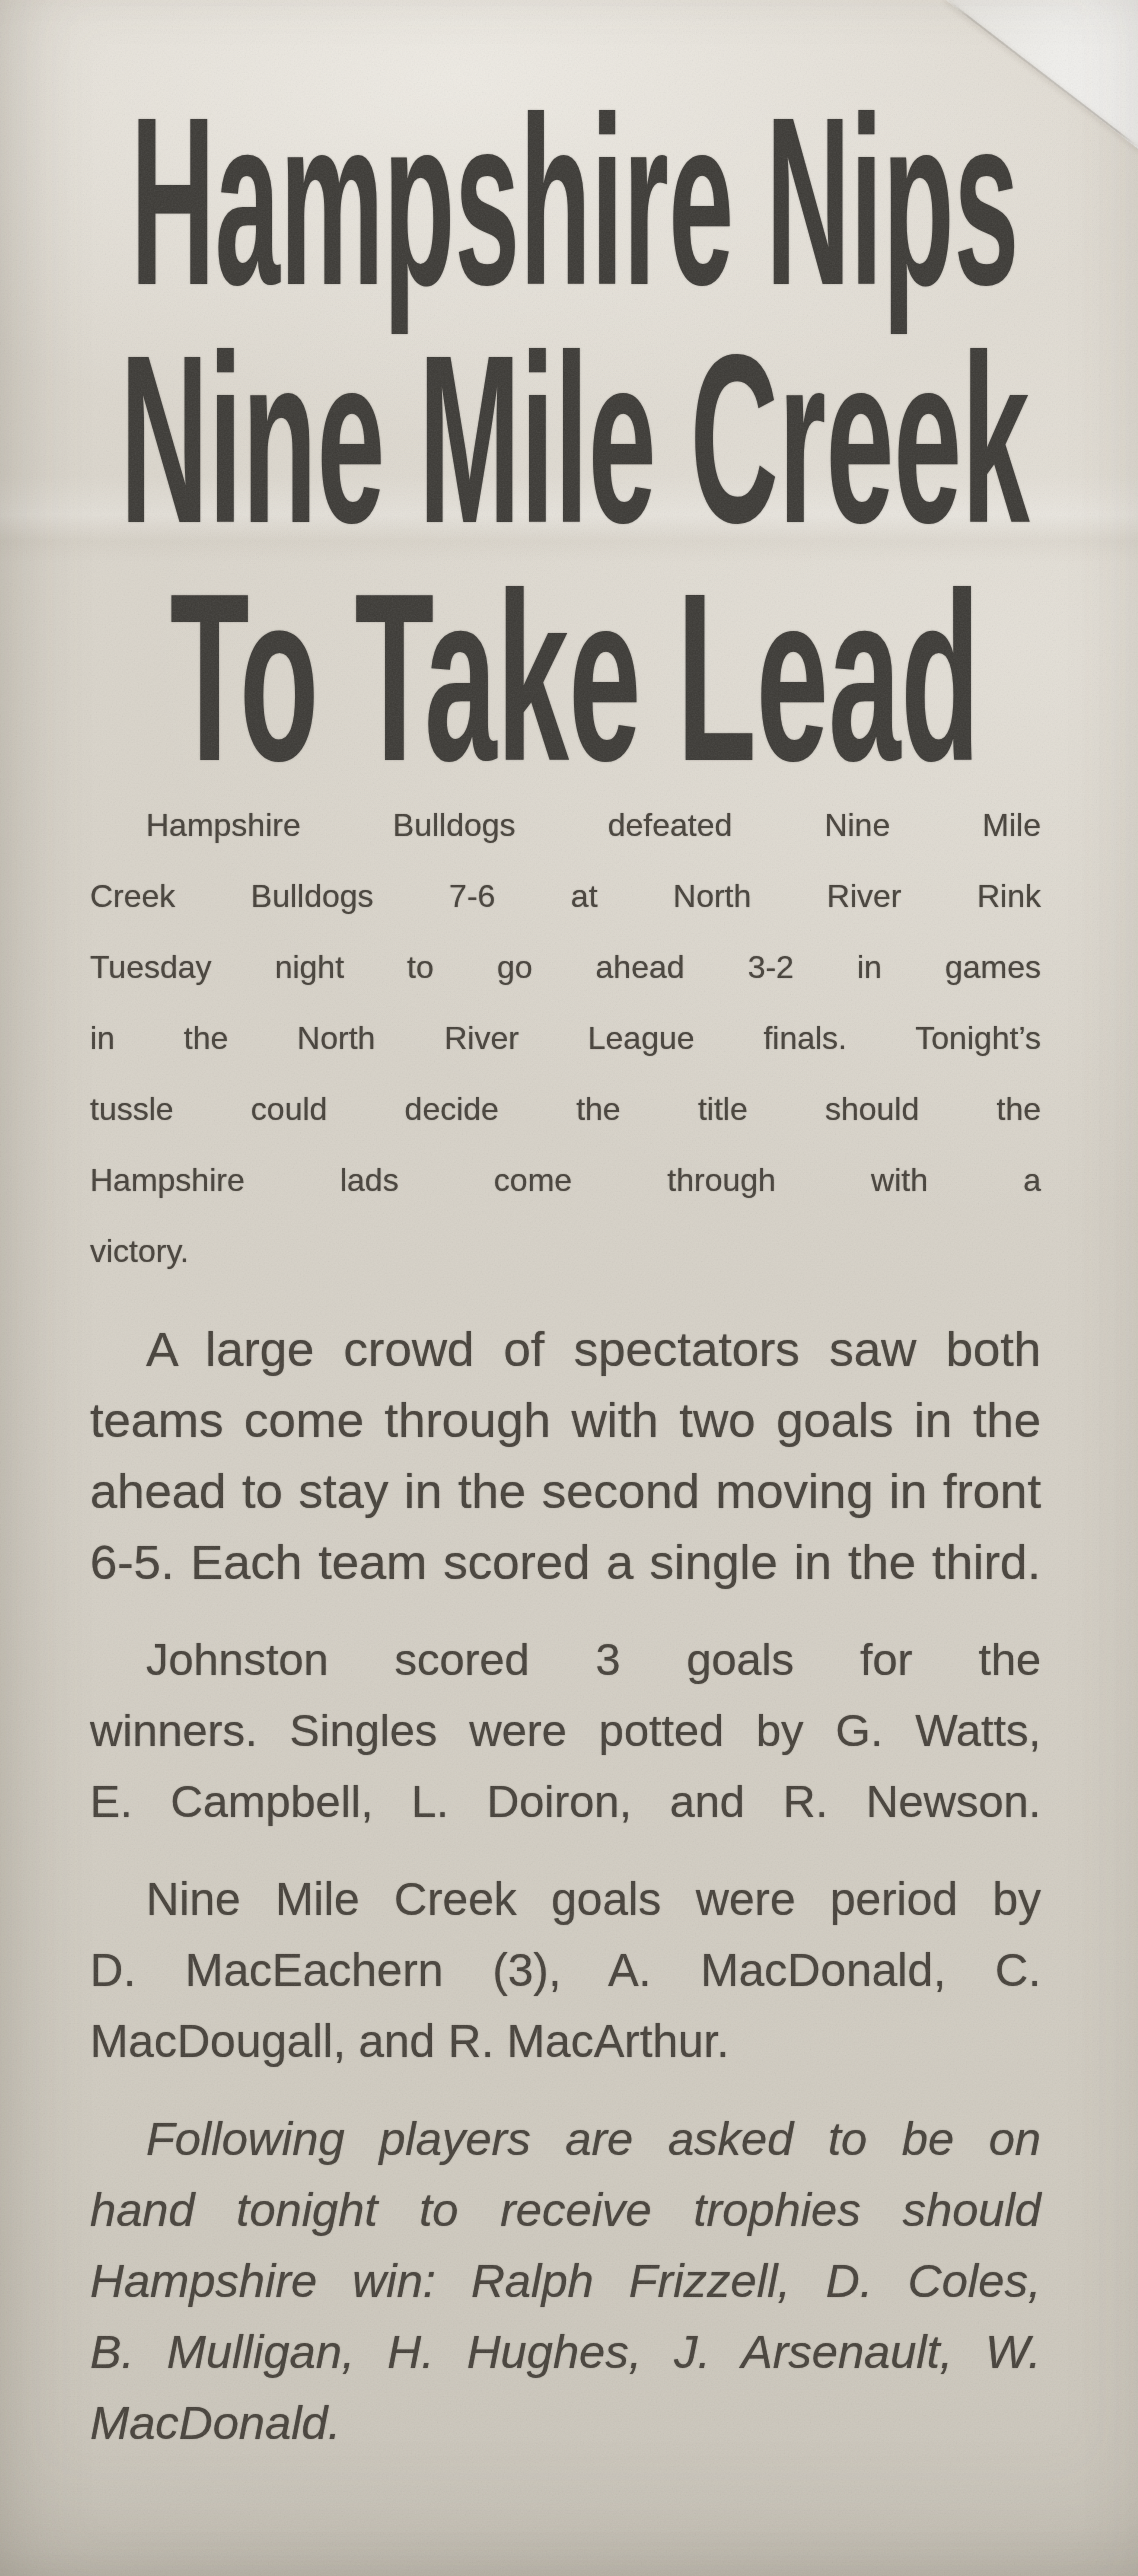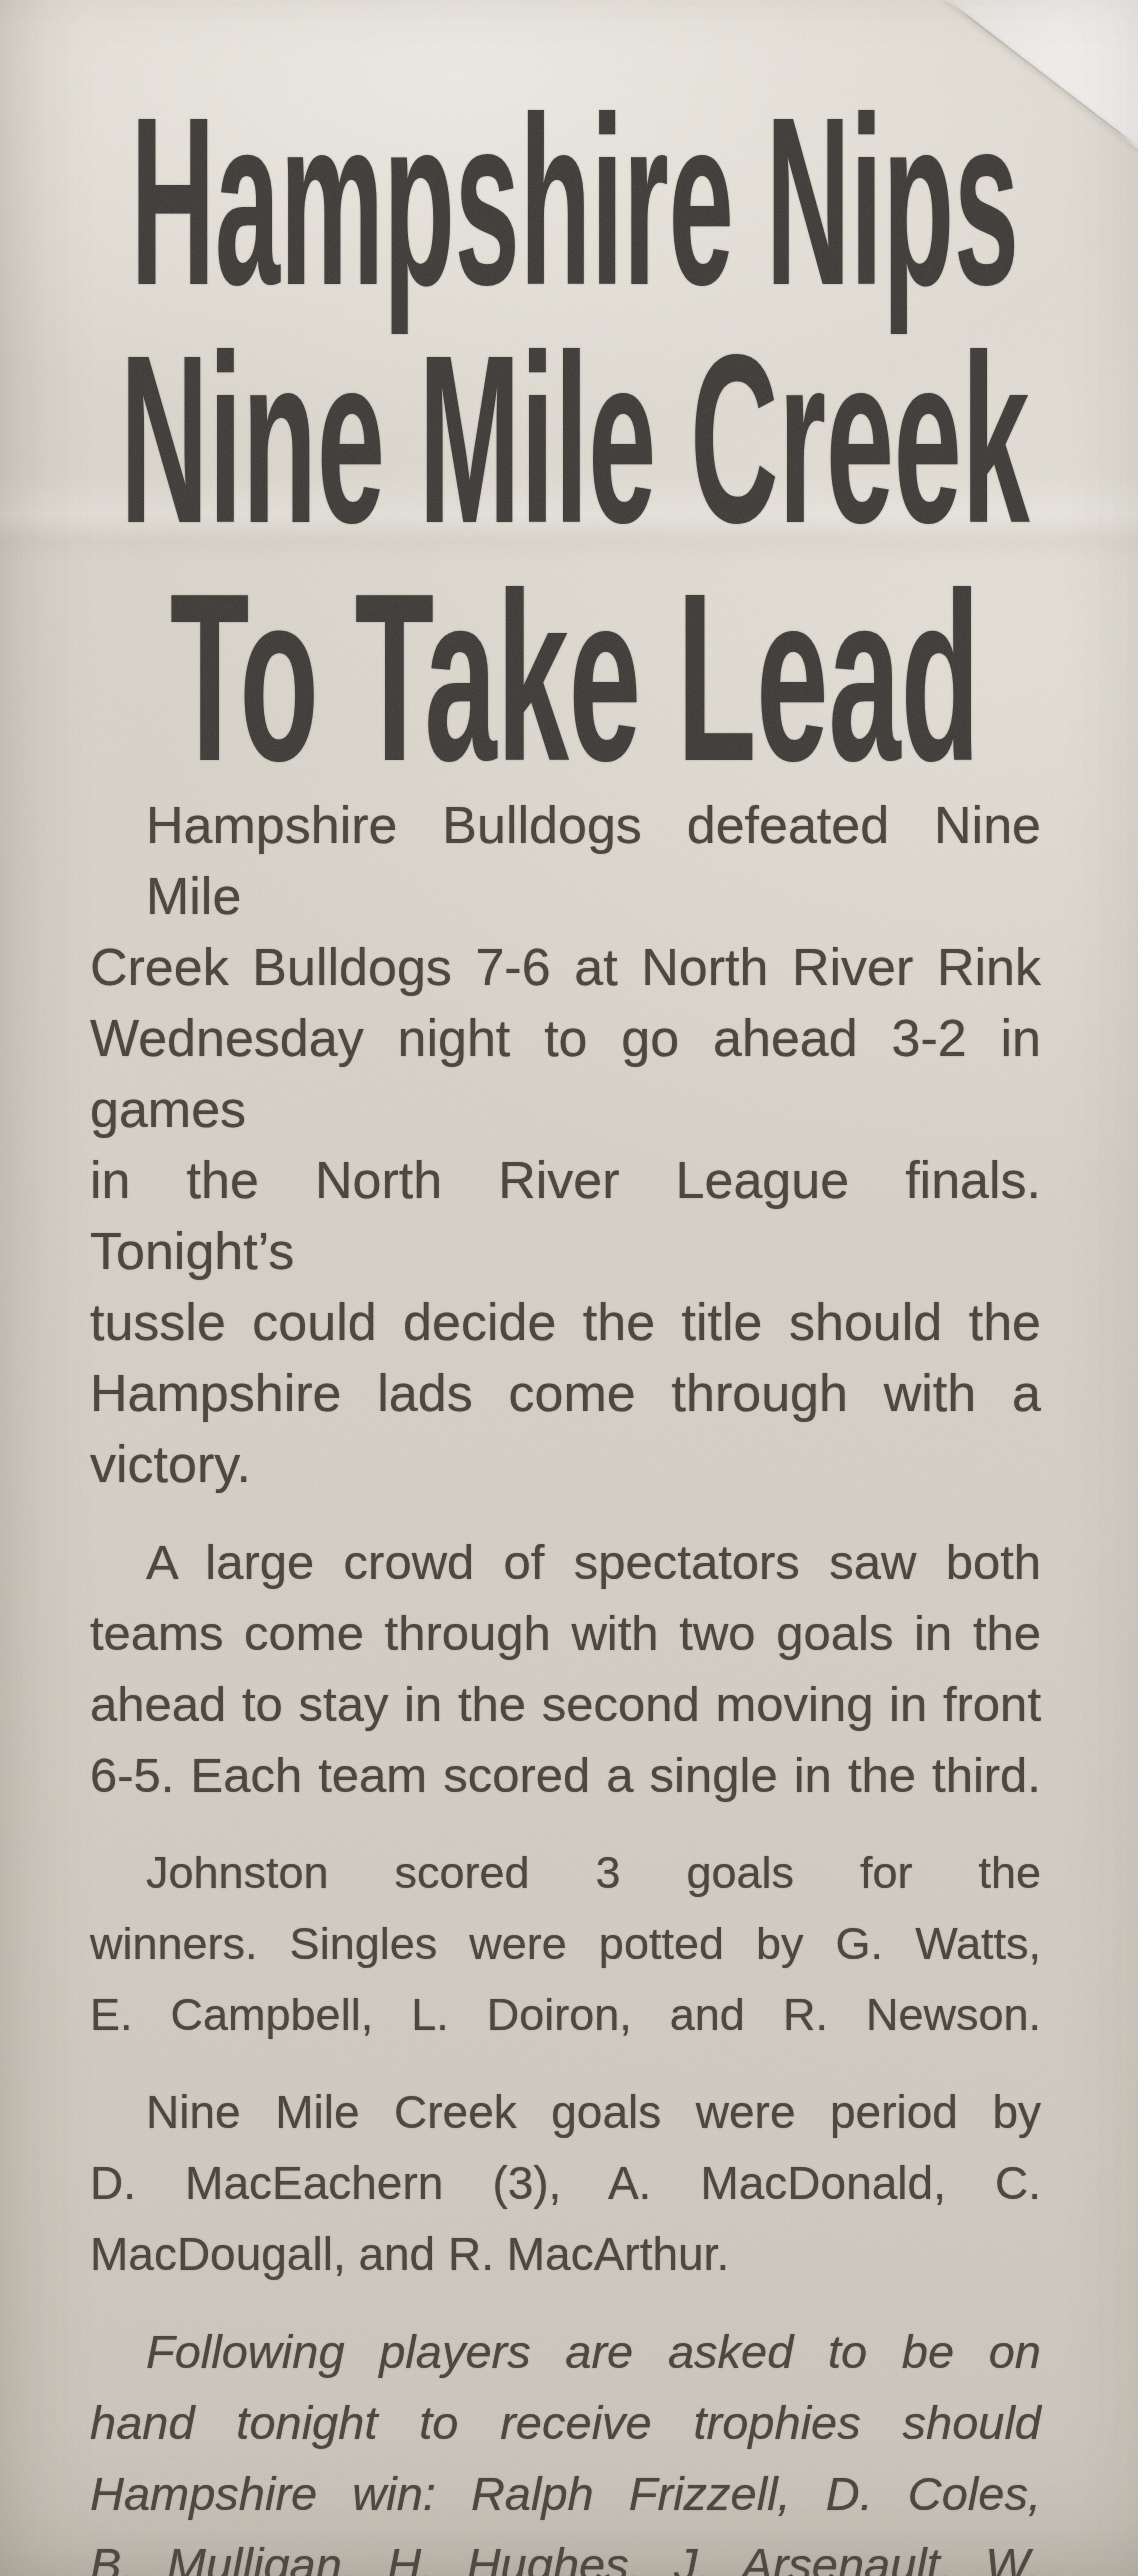--- a/index.html
+++ b/index.html
@@ -55,21 +55,21 @@
   .article{position:absolute; left:90px; top:790px; width:951px; color:#454039;}
   .para{margin:0 0 26.5px 0;}
   .para:last-child{margin-bottom:0;font-style:italic;}
   .line{
     line-height:71px;
     text-align:justify; text-align-last:justify;
     text-shadow:0 0 1.2px rgba(66,61,54,.65);
   }
   .line.first{padding-left:56px;}
   .line.lastleft{text-align-last:left;}
-  .p1{font-size:52px;}
+  .p1{font-size:32px;}
   .p2{font-size:49px;}
   .p3{font-size:45px;}
   .p4{font-size:46px;}
   .p5{font-size:47px;}
 </style>
 </head>
 <body>
 
 <div class="page">
 
@@ -87,21 +87,21 @@
     <div class="hl-line">
         <span>To Take Lead</span>
       </div>
   </header>
 
   <main class="article">
 
     <section class="para p1">
       <div class="line first">Hampshire Bulldogs defeated Nine Mile</div>
       <div class="line">Creek Bulldogs 7-6 at North River Rink</div>
-      <div class="line">Wednesday night to go ahead 3-2 in games</div>
+      <div class="line">Tuesday night to go ahead 3-2 in games</div>
       <div class="line">in the North River League finals. Tonight’s</div>
       <div class="line">tussle could decide the title should the</div>
       <div class="line">Hampshire lads come through with a</div>
       <div class="line lastleft">victory.</div>
     </section>
 
     <section class="para p2">
       <div class="line first">A large crowd of spectators saw both</div>
       <div class="line">teams come through with two goals in the</div>
       <div class="line">ahead to stay in the second moving in front</div>

